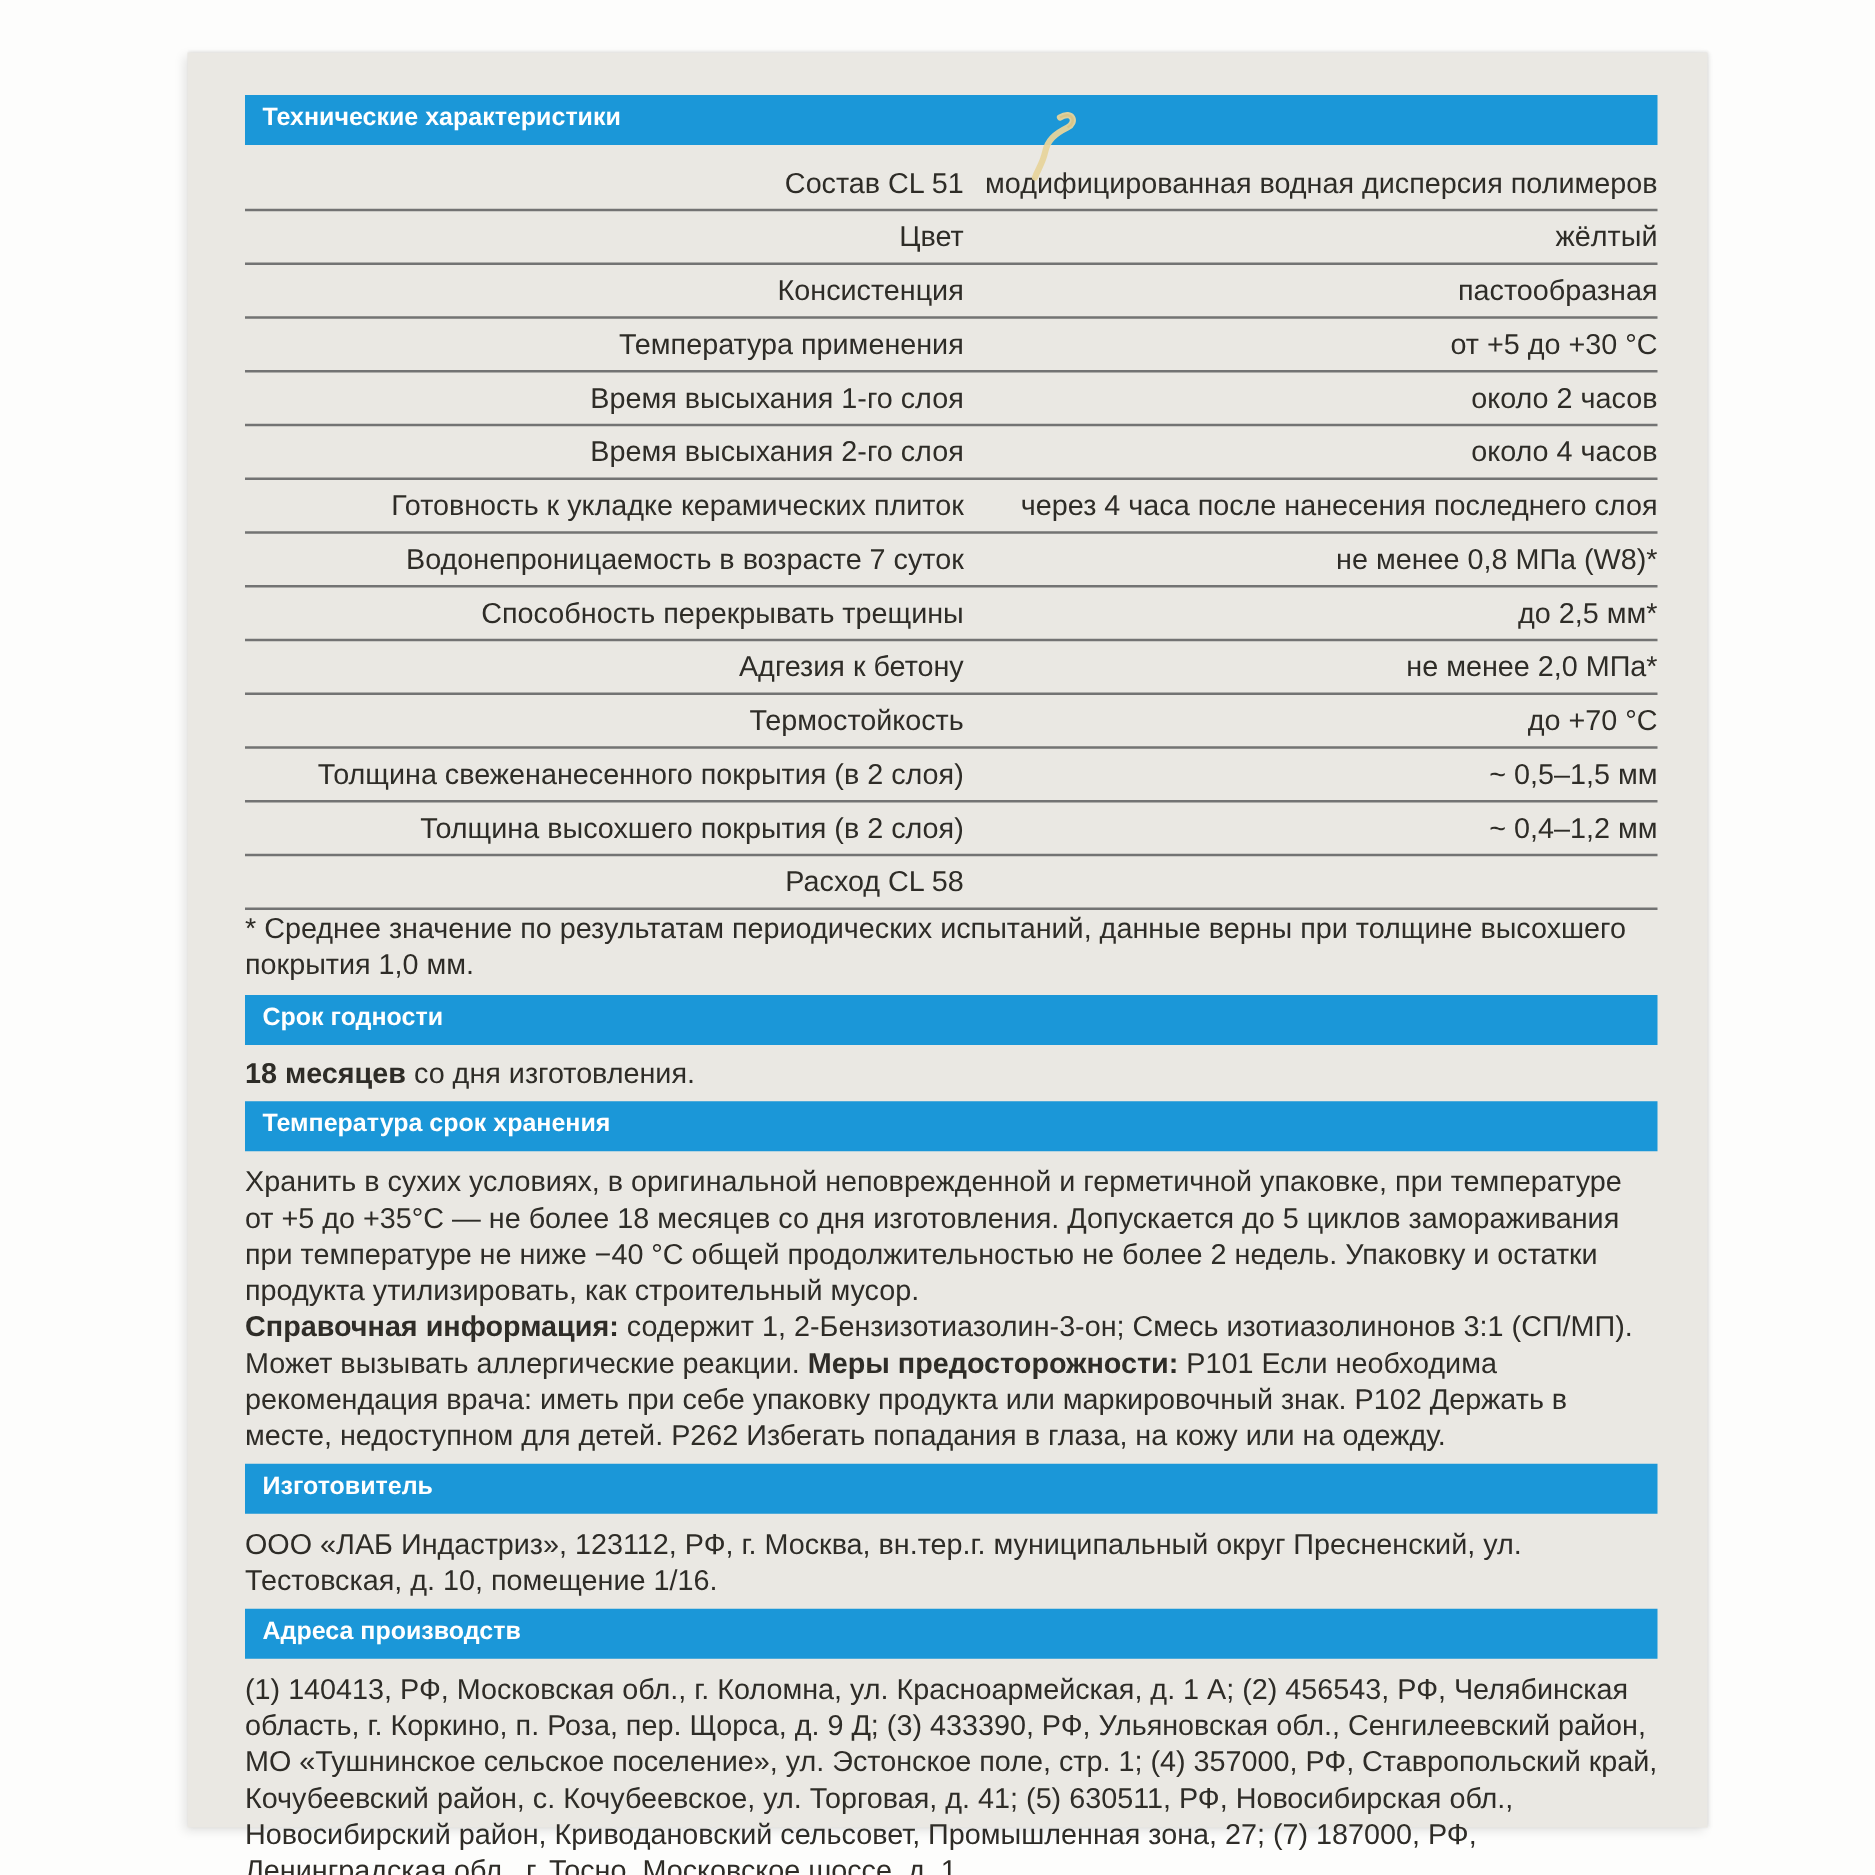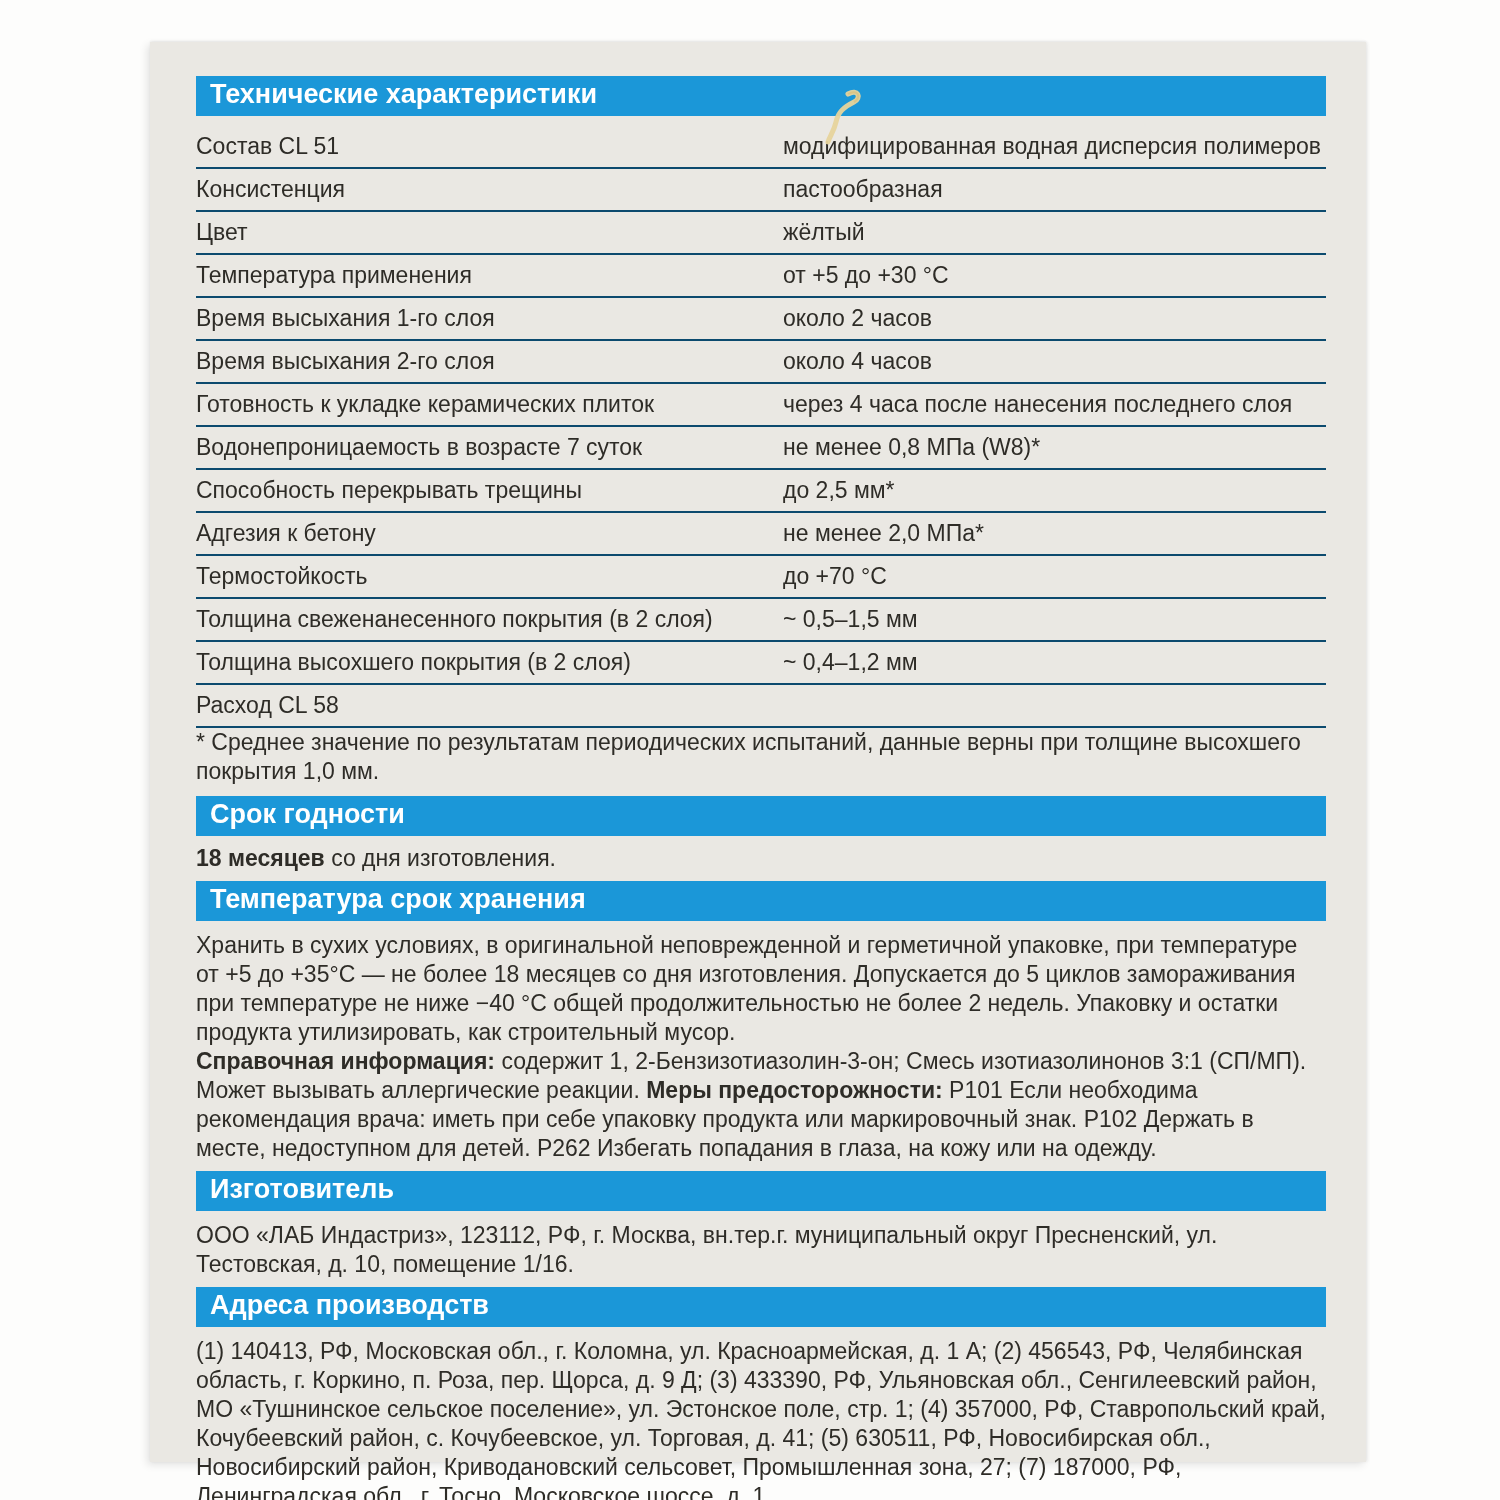--- a/index.html
+++ b/index.html
@@ -24,30 +24,31 @@
   }
   .content {
     padding: 34px 40px 0 46px;
     font-size: 23px;
     line-height: 29px;
   }
   .bar {
     background: #1b97d8;
     color: #ffffff;
     font-weight: bold;
-    font-size: 27px;
+    font-size: 20px;
     line-height: 29px;
     padding: 4px 14px 7px 14px;
   }
   .spec-table { margin-top: 10px; }
   .spec-row {
     display: flex;
     align-items: flex-start;
     padding: 6px 0 6px 0;
-    border-bottom: 2px solid #0c4a6e;
+    border-bottom: 2px solid #737373;
+    text-align: right;
   }
   .spec-name { width: 575px; flex-shrink: 0; padding-right: 12px; }
   .spec-value { flex: 1; }
   .footnote { margin: 7px 0 0 0; }
   .para { margin: 0; }
   .mt8  { margin-top: 8px; }
   .mt10 { margin-top: 10px; }
   b { font-weight: bold; }
   .fiber {
     position: absolute;
@@ -63,26 +64,26 @@
   <div class="content">
 
     <div class="bar">Технические характеристики</div>
 
     <div class="spec-table">
       <div class="spec-row">
         <div class="spec-name">Состав CL 51</div>
         <div class="spec-value">модифицированная водная дисперсия полимеров</div>
       </div>
       <div class="spec-row">
+        <div class="spec-name">Цвет</div>
+        <div class="spec-value">жёлтый</div>
+      </div>
+      <div class="spec-row">
         <div class="spec-name">Консистенция</div>
         <div class="spec-value">пастообразная</div>
-      </div>
-      <div class="spec-row">
-        <div class="spec-name">Цвет</div>
-        <div class="spec-value">жёлтый</div>
       </div>
       <div class="spec-row">
         <div class="spec-name">Температура применения</div>
         <div class="spec-value">от +5 до +30 °C</div>
       </div>
       <div class="spec-row">
         <div class="spec-name">Время высыхания 1-го слоя</div>
         <div class="spec-value">около 2 часов</div>
       </div>
       <div class="spec-row">

